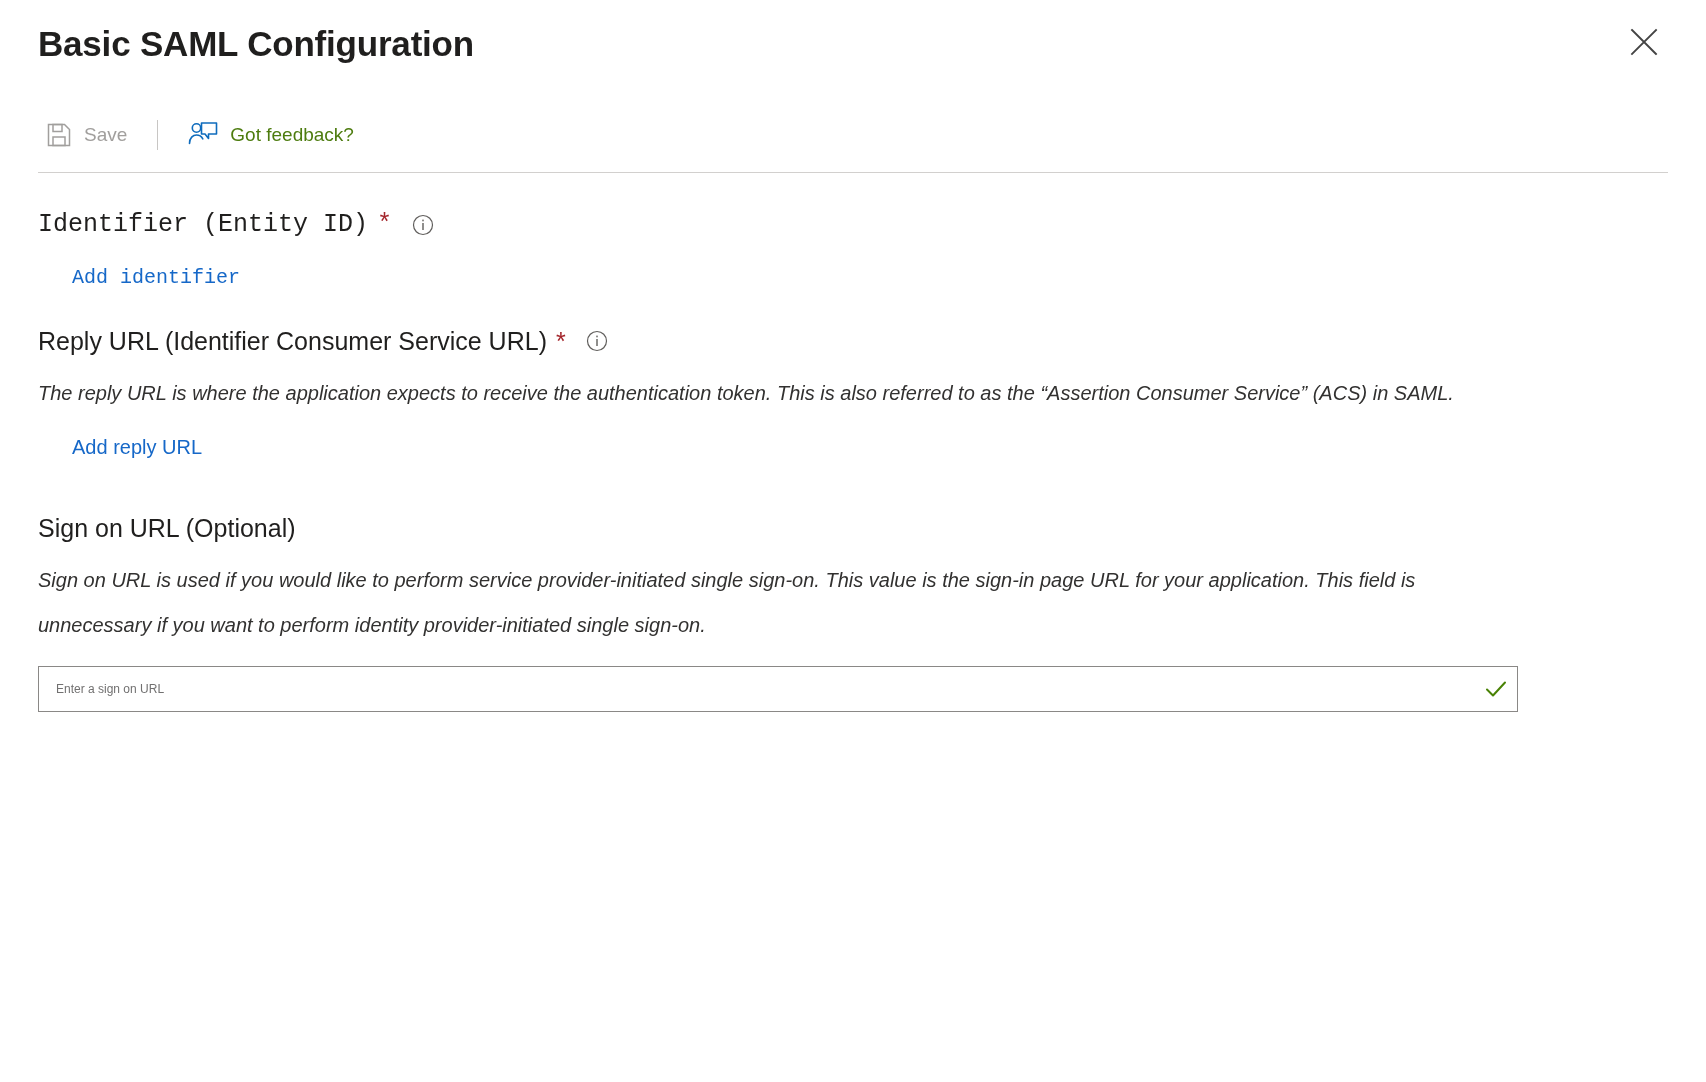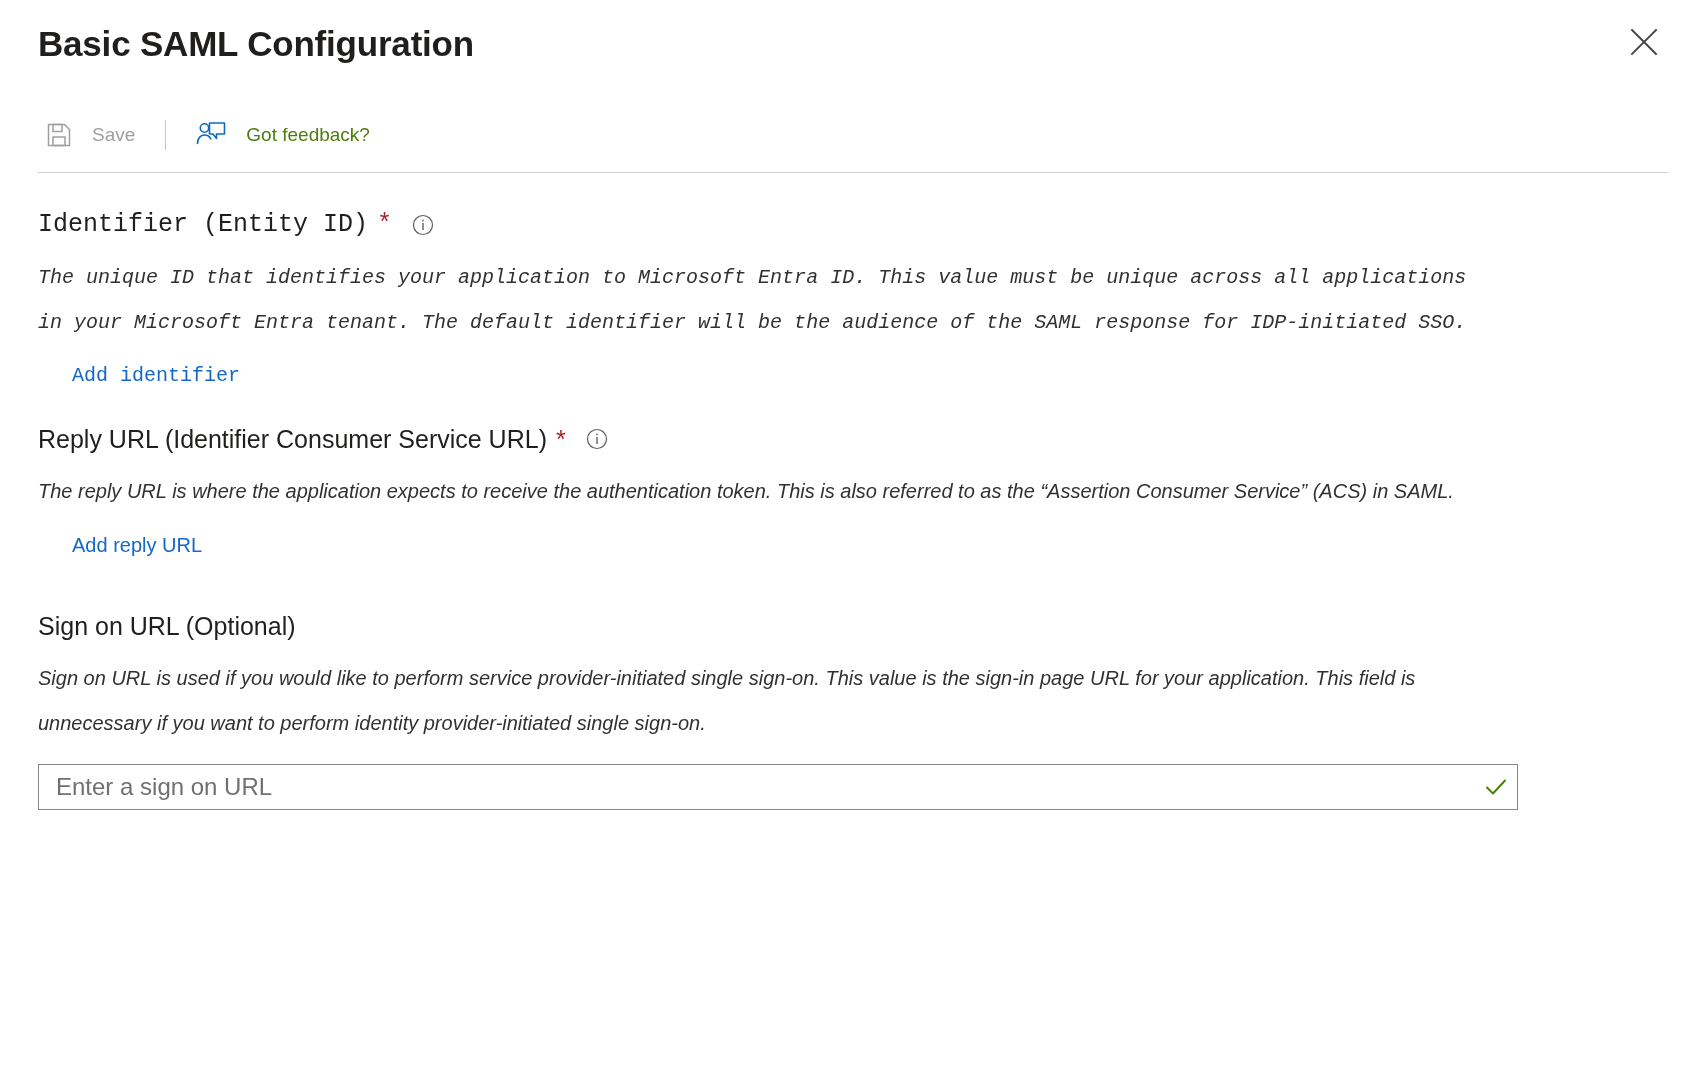--- a/index.html
+++ b/index.html
@@ -59,21 +59,21 @@
     display: flex;
     align-items: center;
     height: 58px;
     padding: 0 38px;
     box-sizing: border-box;
     margin-top: 20px;
   }
   .cmd-item {
     display: flex;
     align-items: center;
-    gap: 20px;
+    gap: 12px;
     height: 40px;
     padding: 0 8px;
     background: transparent;
     border: none;
     font-family: "Liberation Sans", sans-serif;
     font-size: 19px;
     line-height: 24px;
     white-space: nowrap;
   }
   .cmd-save {
@@ -168,21 +168,21 @@
     display: flex;
     align-items: center;
   }
   .text-input {
     flex: 1 1 auto;
     height: 100%;
     border: none;
     outline: none;
     background: transparent;
     font-family: "Liberation Sans", sans-serif;
-    font-size: 24px;
+    font-size: 12px;
     color: #201f1e;
     padding: 0 14px 0 17px;
     box-sizing: border-box;
   }
   .text-input::placeholder { color: #717070; opacity: 1; }
   .valid-check {
     display: flex;
     align-items: center;
     justify-content: center;
     width: 42px;
@@ -242,21 +242,20 @@
         <span class="field-label">Identifier (Entity ID)</span>
         <span class="required-star">*</span>
         <span class="info-icon">
           <svg width="22" height="22" viewBox="0 0 22 22" fill="none" xmlns="http://www.w3.org/2000/svg">
             <circle cx="11" cy="11" r="9.5" stroke="#605e5c" stroke-width="1.2" fill="none"></circle>
             <rect x="10.3" y="9" width="1.4" height="7" fill="#605e5c"></rect>
             <rect x="10.3" y="5.6" width="1.4" height="1.7" fill="#605e5c"></rect>
           </svg>
         </span>
       </div>
-      <p class="field-desc">The unique ID that identifies your application to Microsoft Entra ID. This value must be unique across all applications in your Microsoft Entra tenant. The default identifier will be the audience of the SAML response for IDP-initiated SSO.</p>
       <a class="add-link">Add identifier</a>
     </div>
 
     <div class="field-section">
       <div class="field-label-row">
         <span class="field-label">Reply URL (Identifier Consumer Service URL)</span>
         <span class="required-star">*</span>
         <span class="info-icon">
           <svg width="22" height="22" viewBox="0 0 22 22" fill="none" xmlns="http://www.w3.org/2000/svg">
             <circle cx="11" cy="11" r="9.5" stroke="#605e5c" stroke-width="1.2" fill="none"></circle>

